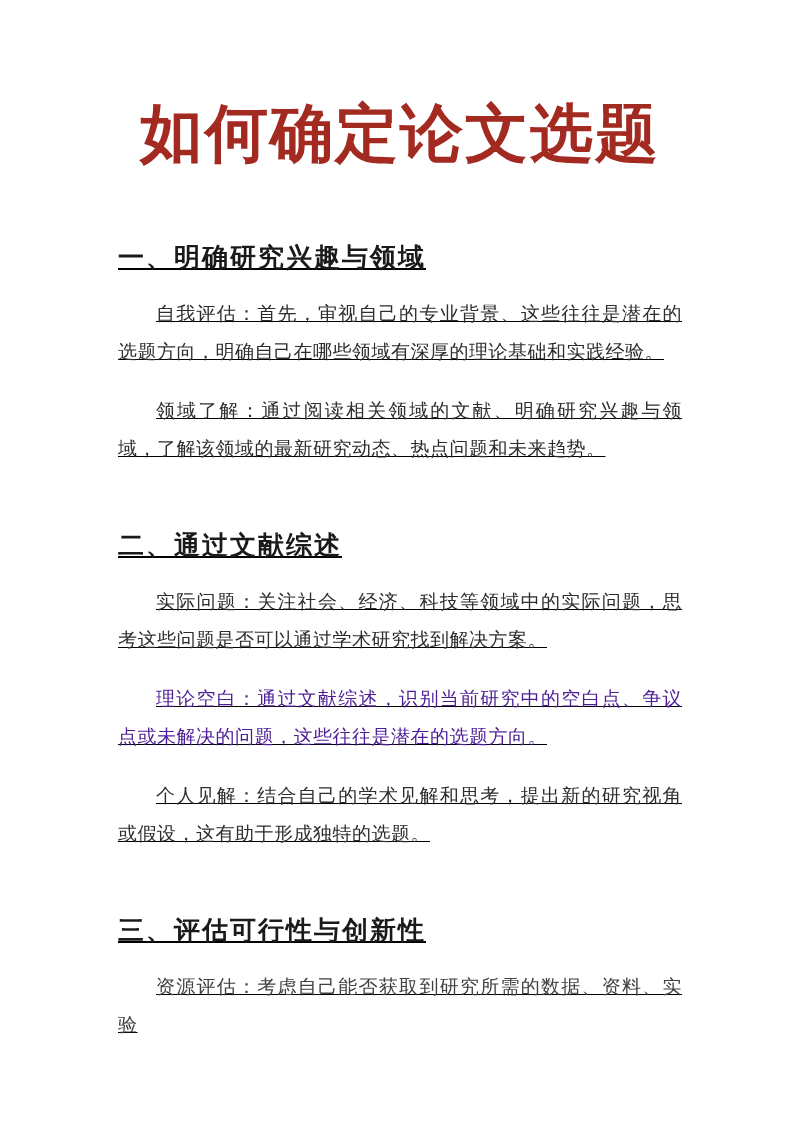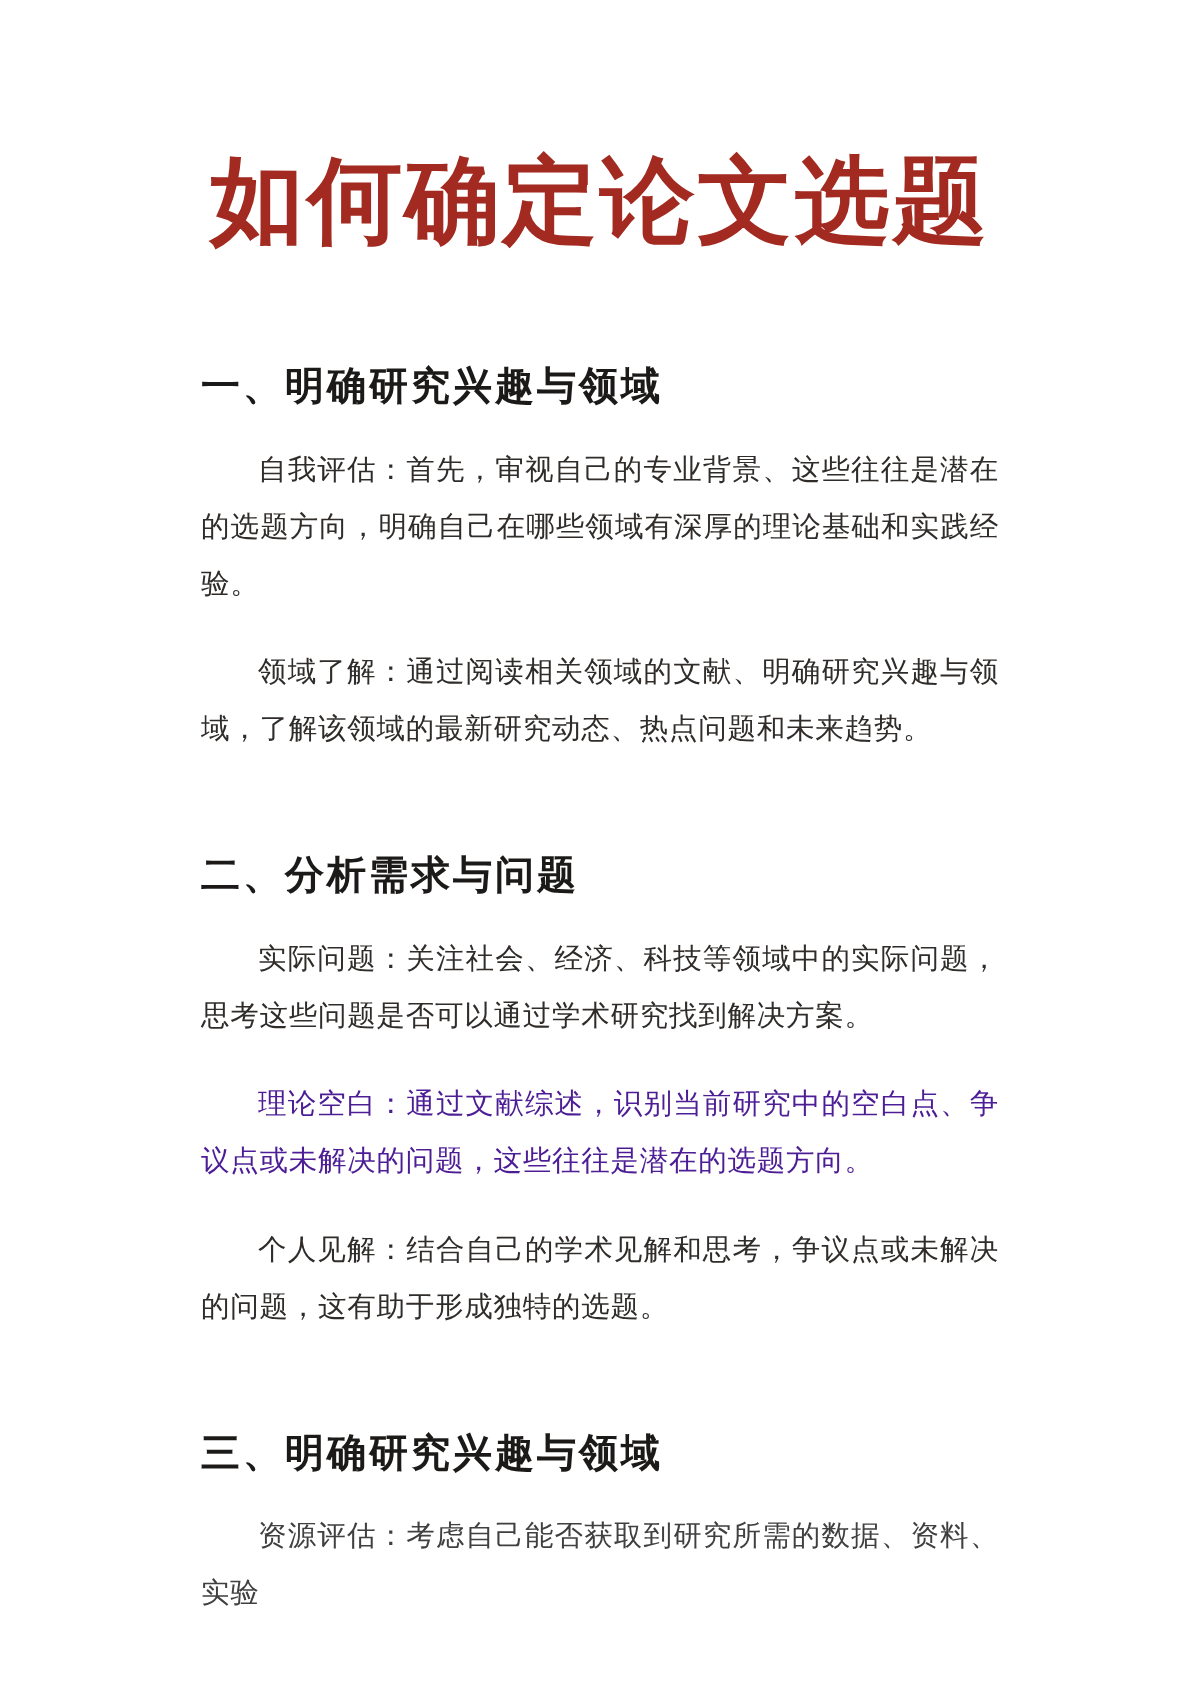--- a/index.html
+++ b/index.html
@@ -23,22 +23,23 @@
     padding: 0;
     text-align: center;
     font-size: 63px;
     line-height: 92px;
     font-weight: bold;
     letter-spacing: 2px;
     font-family: "Liberation Serif", "DejaVu Serif", serif;
     
   }
   .doc-section {
-    margin: 16px;
+    margin: 0;
     padding: 0;
+    text-decoration: underline;
   }
   .section-heading {
     margin: 62px 0 0 0;
     padding: 0;
     font-size: 26px;
     line-height: 32px;
     font-weight: bold;
     letter-spacing: 2px;
     
   }
@@ -61,24 +62,24 @@
 
   <h1 class="doc-title" style="color: rgb(163, 42, 32);">如何确定论文选题</h1>
 
   <section class="doc-section">
     <h2 class="section-heading" style="color: rgb(28, 26, 24);">一、明确研究兴趣与领域</h2>
     <p class="para" style="color: rgb(47, 44, 42);">自我评估：首先，审视自己的专业背景、这些往往是潜在的选题方向，明确自己在哪些领域有深厚的理论基础和实践经验。</p>
     <p class="para" style="color: rgb(47, 44, 42);">领域了解：通过阅读相关领域的文献、明确研究兴趣与领域，了解该领域的最新研究动态、热点问题和未来趋势。</p>
   </section>
 
   <section class="doc-section">
-    <h2 class="section-heading" style="color: rgb(28, 26, 24);">二、分析需求与问题</h2>
+    <h2 class="section-heading" style="color: rgb(28, 26, 24);">二、通过文献综述</h2>
     <p class="para" style="color: rgb(47, 44, 42);">实际问题：关注社会、经济、科技等领域中的实际问题，思考这些问题是否可以通过学术研究找到解决方案。</p>
     <p class="para" style="color: #4c1d95;">理论空白：通过文献综述，识别当前研究中的空白点、争议点或未解决的问题，这些往往是潜在的选题方向。</p>
-    <p class="para" style="color: rgb(47, 44, 42);">个人见解：结合自己的学术见解和思考，争议点或未解决的问题，这有助于形成独特的选题。</p>
+    <p class="para" style="color: rgb(47, 44, 42);">个人见解：结合自己的学术见解和思考，提出新的研究视角或假设，这有助于形成独特的选题。</p>
   </section>
 
   <section class="doc-section">
-    <h2 class="section-heading" style="color: rgb(28, 26, 24);">三、明确研究兴趣与领域</h2>
+    <h2 class="section-heading" style="color: rgb(28, 26, 24);">三、评估可行性与创新性</h2>
     <p class="para" style="color: #404040;">资源评估：考虑自己能否获取到研究所需的数据、资料、实验</p>
   </section>
 
 </main>
 
 </body></html>

